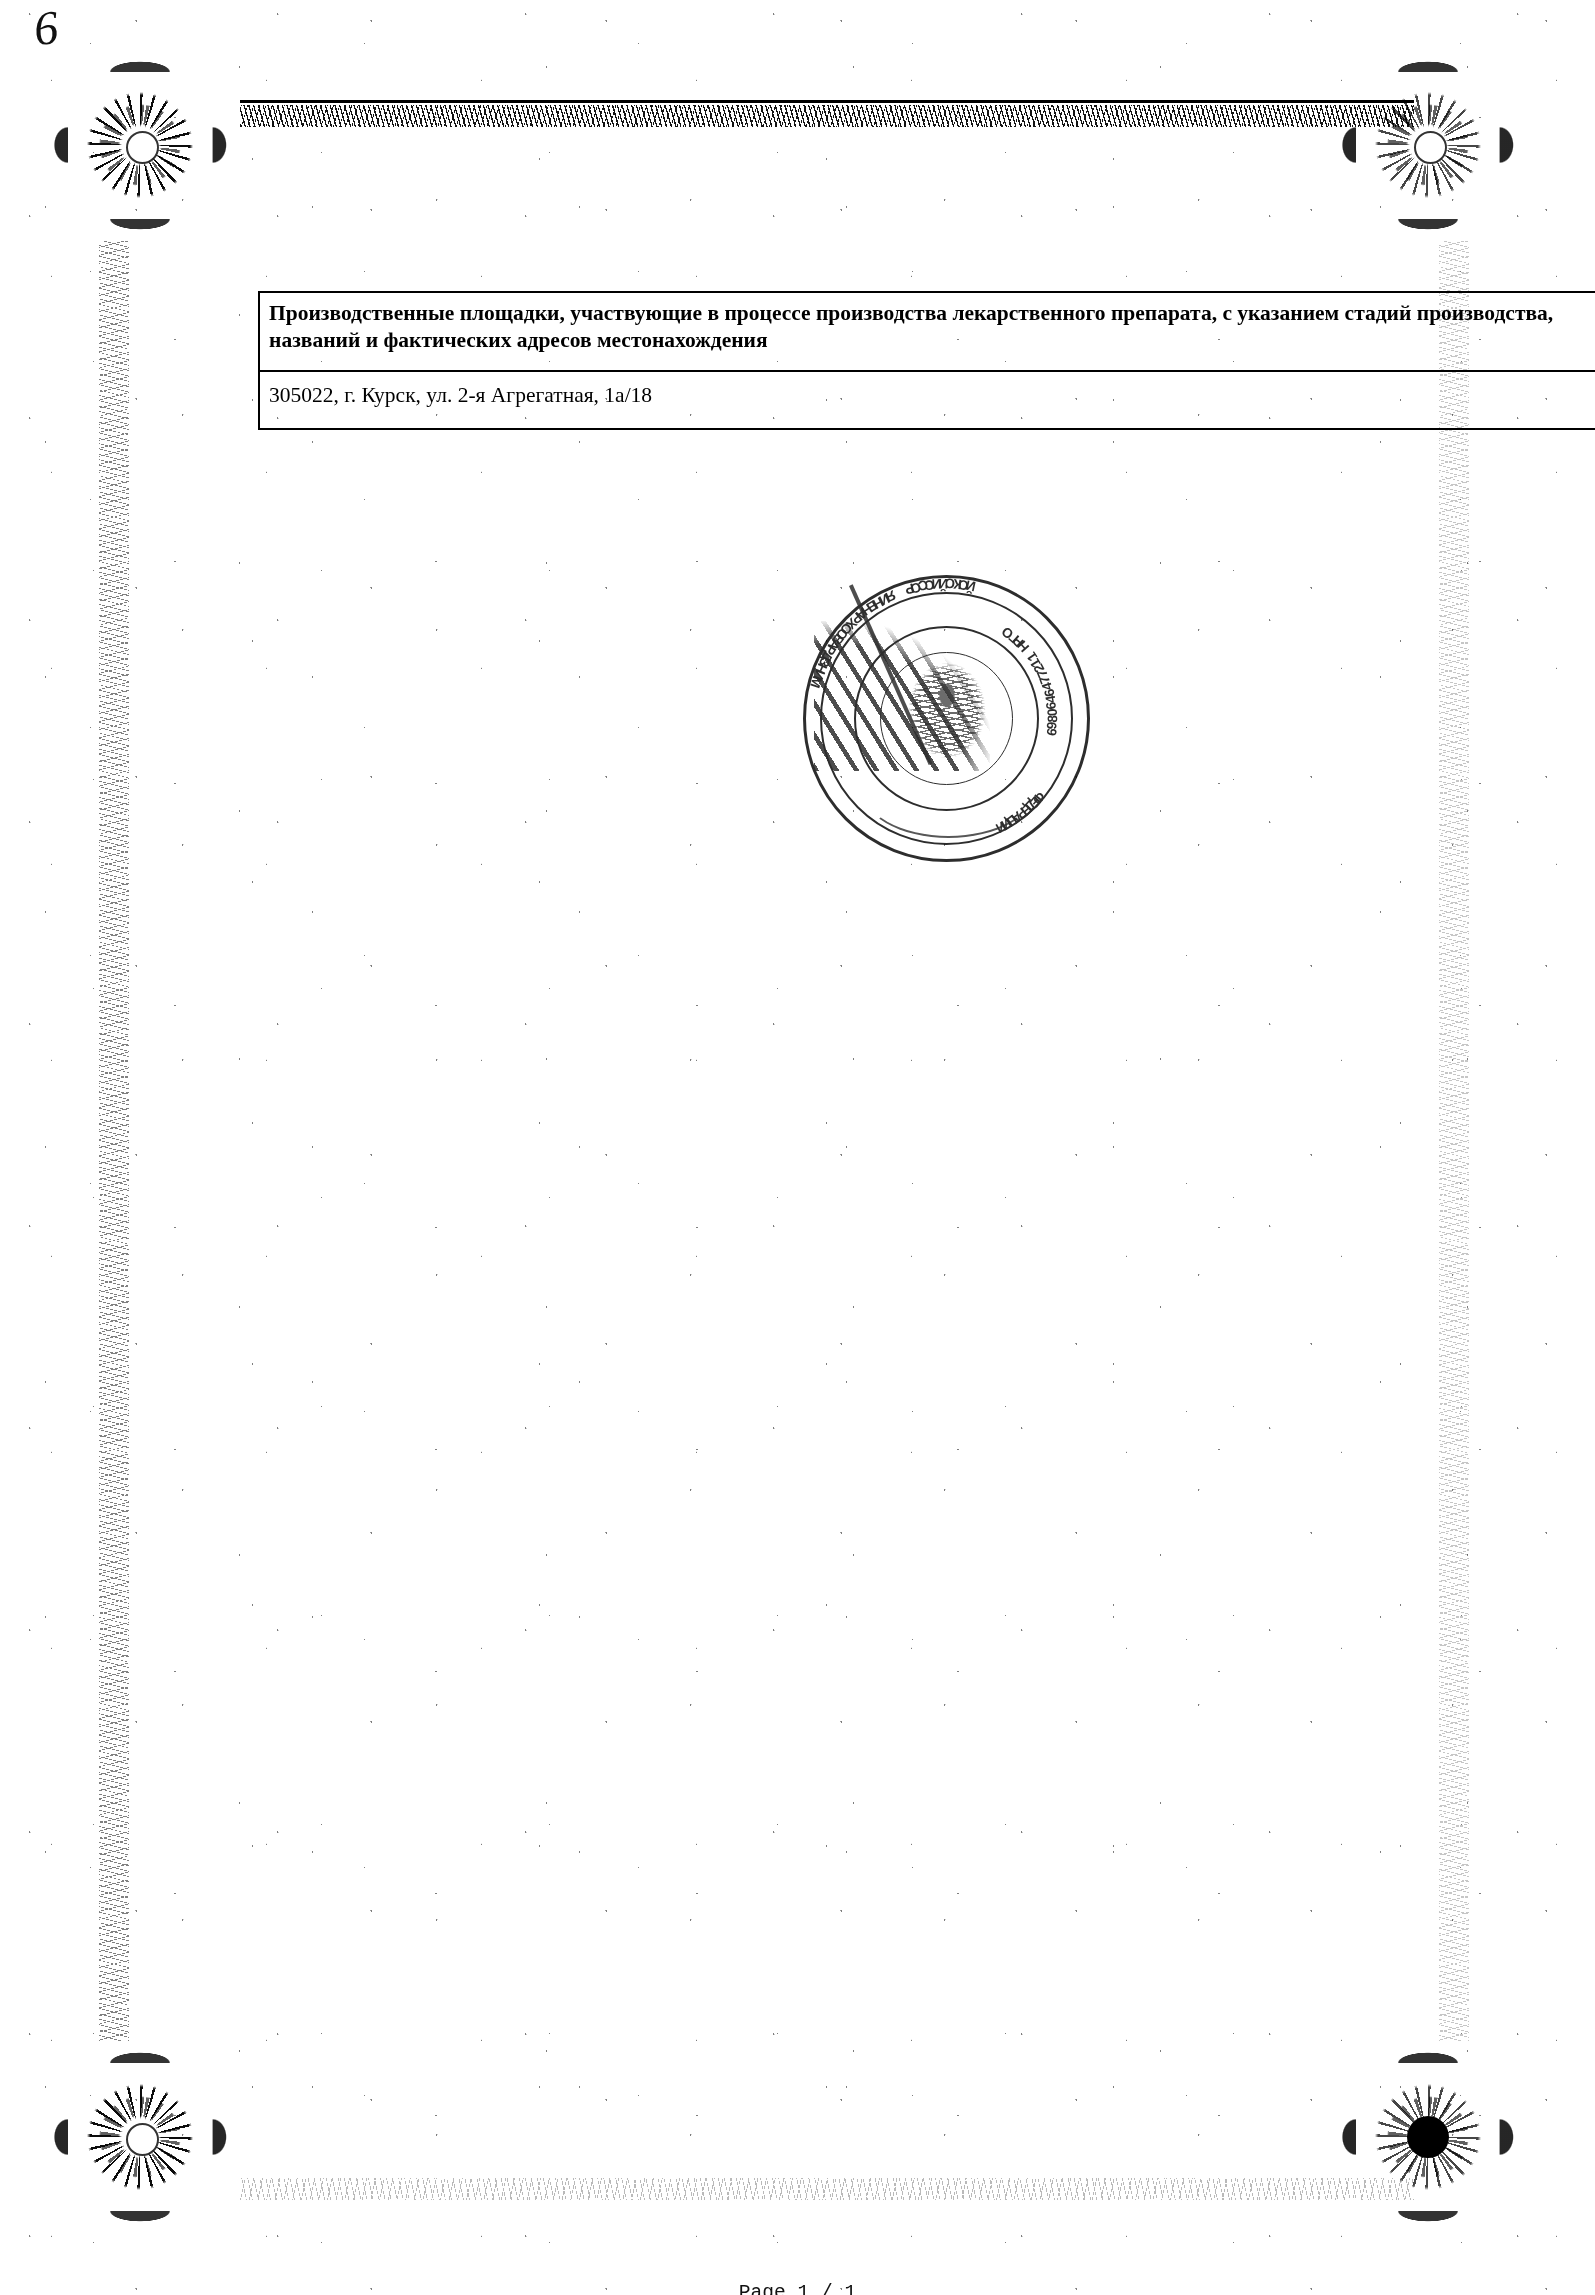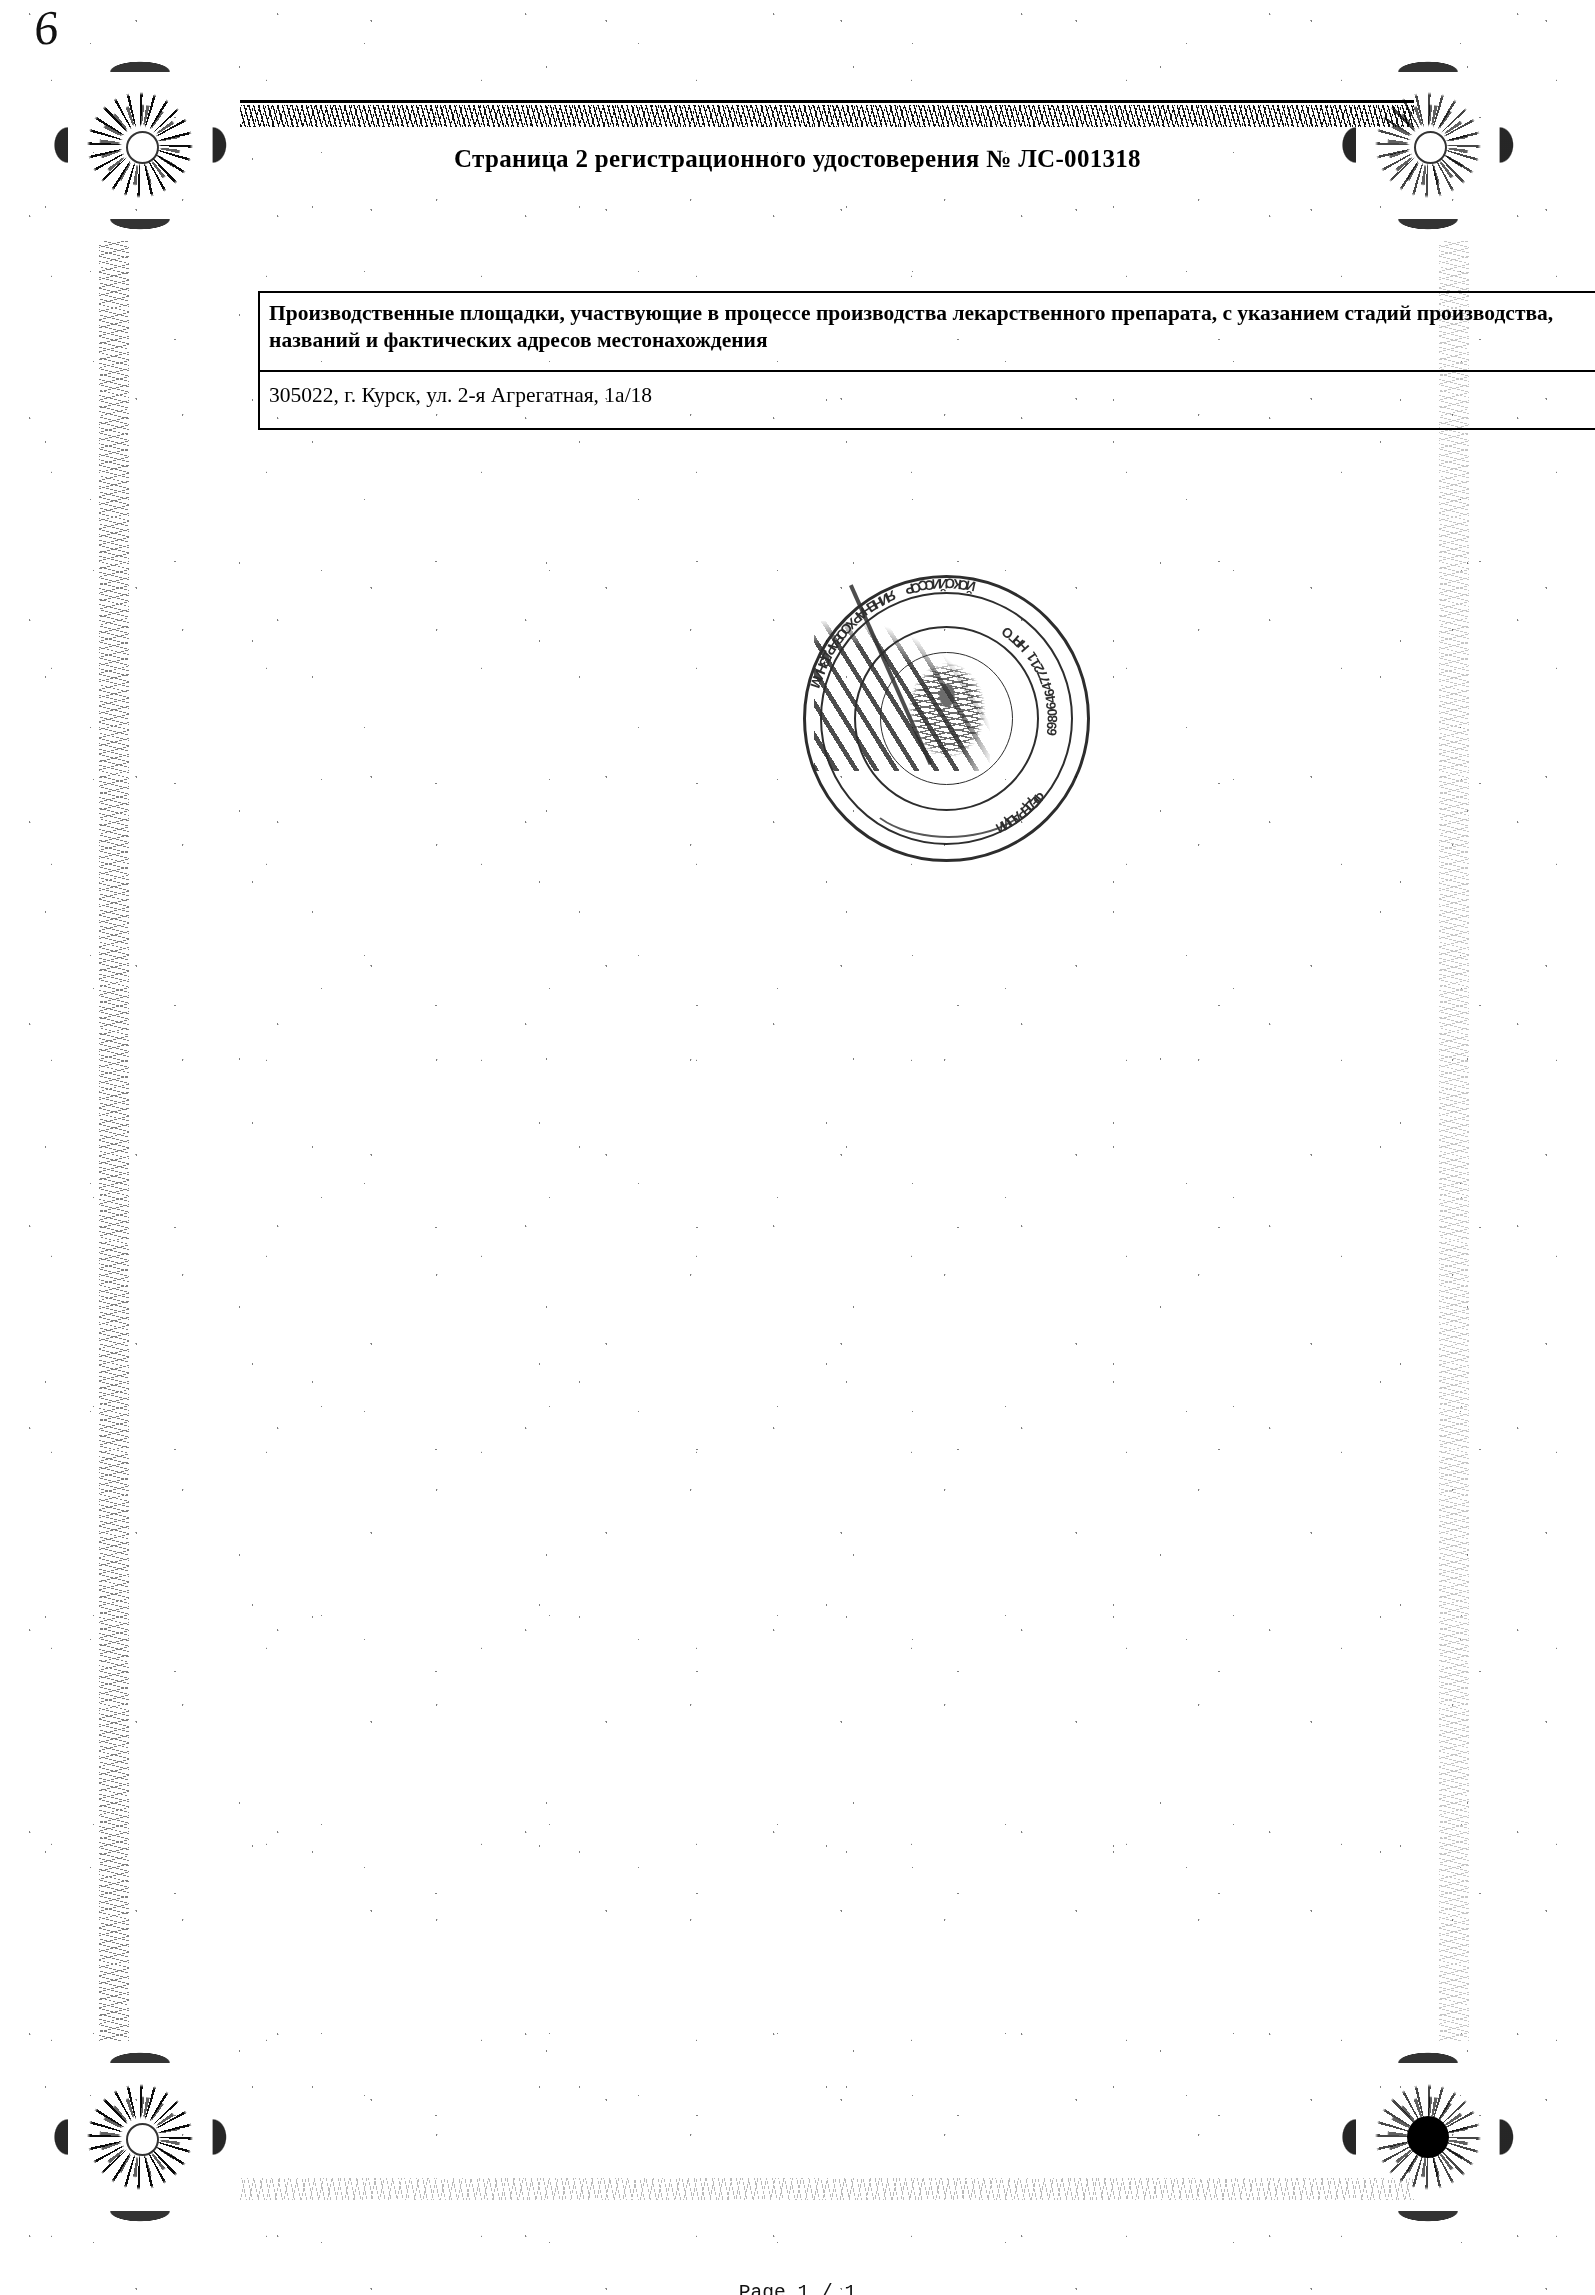--- a/index.html
+++ b/index.html
@@ -390,21 +390,20 @@
         <div class="cap cap-bot"></div>
       <div class="wing wing-l"></div>
         <div class="wing wing-r"></div>
       <div class="petals"></div>
         <div class="petals2"></div>
         <div class="hub"></div>
     </div>
 
   </div>
 
-  <div class="doc-header">Страница 2 регистрационного удостоверения № ЛС-001318</div>
 
   <table class="reg-table">
     <tbody>
       <tr>
         <td class="hdr-cell" colspan="2">Производственные площадки, участвующие в процессе производства лекарственного препарата, с указанием стадий производства, названий и фактических адресов местонахождения</td>
       </tr>
       <tr>
         <td class="addr-cell" colspan="2">305022, г. Курск, ул. 2-я Агрегатная, 1а/18</td>
       </tr>
     </tbody>

